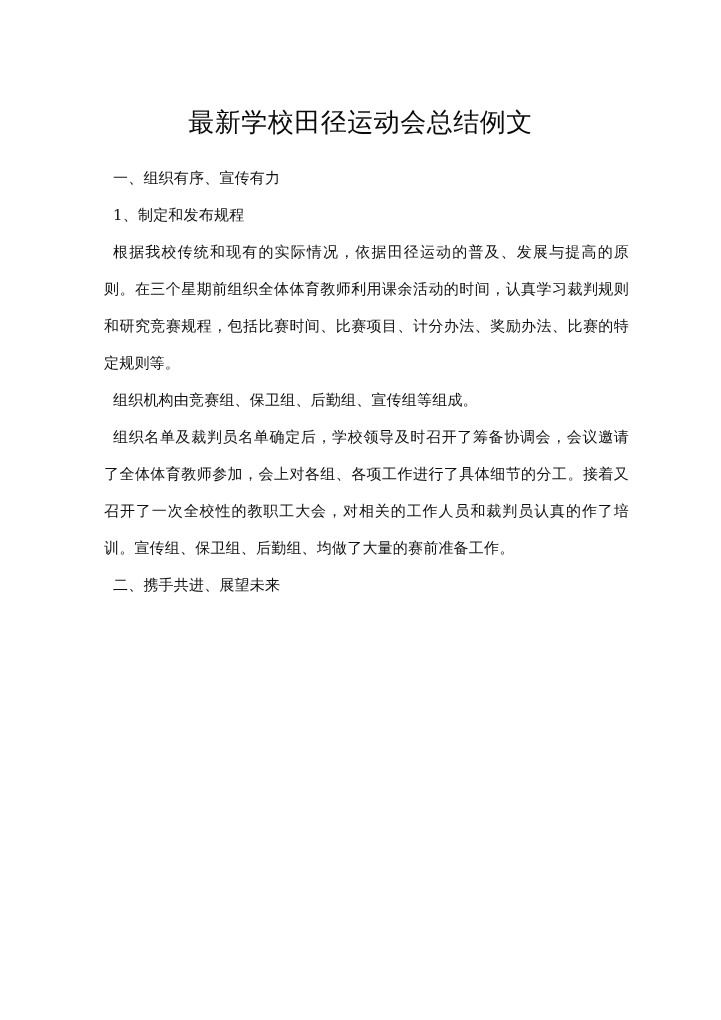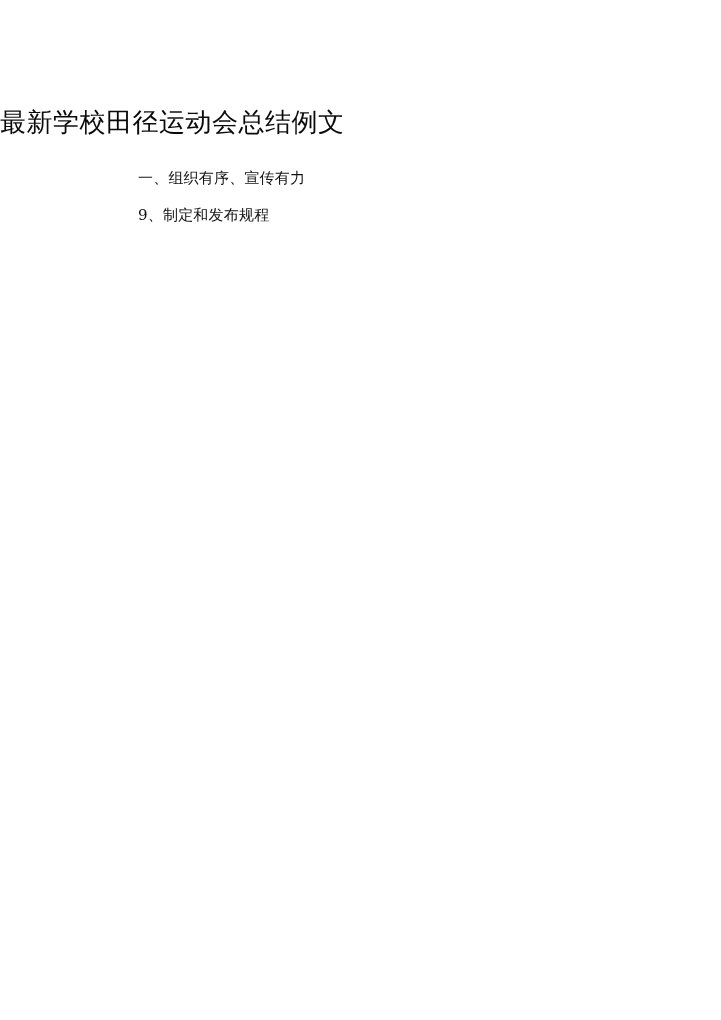--- a/index.html
+++ b/index.html
@@ -17,34 +17,33 @@
     width: 721px;
     height: 1020px;
     background: #ffffff;
     overflow: hidden;
   }
   .doc-title {
     position: absolute;
     left: 0;
     right: 0;
     top: 88px;
-    text-align: left;
+    text-align: center;
     font-size: 26px;
     line-height: 34px;
     letter-spacing: 0.5px;
     font-weight: 400;
     color: #0a0a0a;
     font-family: "DejaVu Serif", "Liberation Serif", serif;
   }
   .body-block {
     position: absolute;
     left: 104px;
     top: 160px;
     width: 525px;
-    margin-left: 25px;
   }
   .para {
     font-size: 15px;
     line-height: 37px;
     margin: 0;
     text-align: justify;
     text-justify: inter-character;
     letter-spacing: 0.2px;
     color: #111111;
     font-family: "DejaVu Serif", "Liberation Serif", serif;
@@ -62,24 +61,28 @@
 <body>
 
 <div class="page">
 
   <h1 class="doc-title">最新学校田径运动会总结例文</h1>
 
   <div class="body-block">
 
     <p class="para short indent">一、组织有序、宣传有力</p>
 
-    <p class="para short indent">9、制定和发布规程</p>
+    <p class="para short indent">1、制定和发布规程</p>
+
+    <p class="para indent">根据我校传统和现有的实际情况，依据田径运动的普及、发展与提高的原则。在三个星期前组织全体体育教师利用课余活动的时间，认真学习裁判规则和研究竞赛规程，包括比赛时间、比赛项目、计分办法、奖励办法、比赛的特定规则等。</p>
 
 
+    <p class="para short indent">组织机构由竞赛组、保卫组、后勤组、宣传组等组成。</p>
+
+    <p class="para indent">组织名单及裁判员名单确定后，学校领导及时召开了筹备协调会，会议邀请了全体体育教师参加，会上对各组、各项工作进行了具体细节的分工。接着又召开了一次全校性的教职工大会，对相关的工作人员和裁判员认真的作了培训。宣传组、保卫组、后勤组、均做了大量的赛前准备工作。</p>
 
 
-
-
+    <p class="para short indent">二、携手共进、展望未来</p>
 
 
 
   </div>
 </div>
 
 </body></html>

